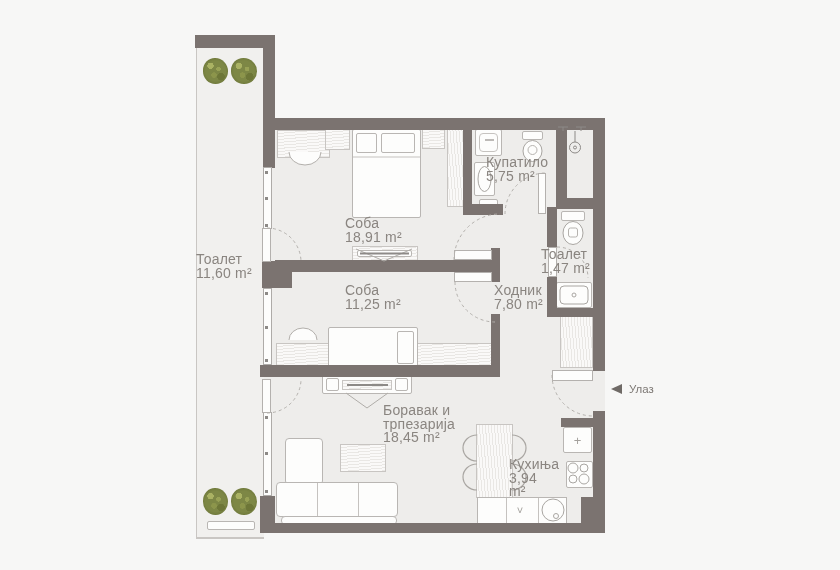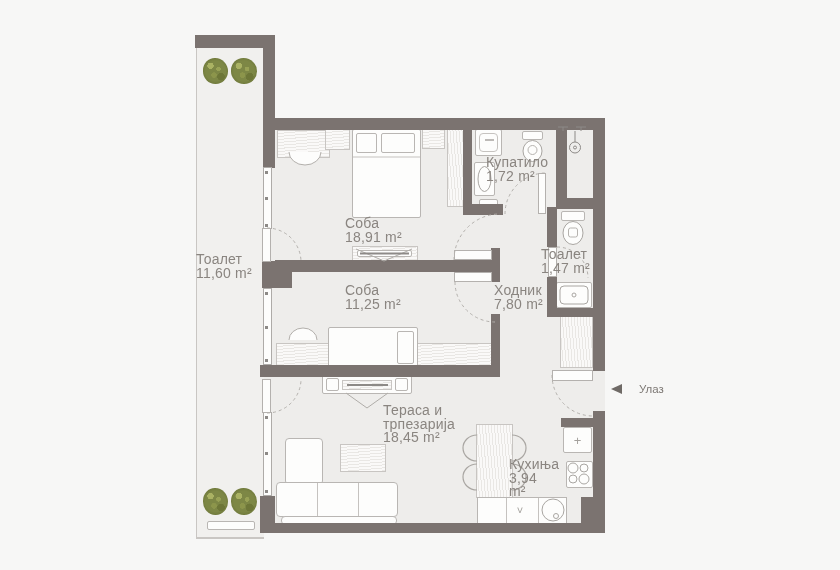--- a/index.html
+++ b/index.html
@@ -23,21 +23,21 @@
           border:1px solid #c8c5c2;box-sizing:border-box;z-index:2;}
   .plant{border-radius:48% 52% 50% 50%;z-index:3;
     background:
       radial-gradient(circle at 30% 30%, #aab263 12%, transparent 13%),
       radial-gradient(circle at 62% 42%, #98a155 10%, transparent 11%),
       radial-gradient(circle at 44% 66%, #8c954b 12%, transparent 13%),
       radial-gradient(circle at 72% 72%, #6d7637 14%, transparent 15%),
       radial-gradient(circle at 50% 50%, #7d8745 55%, #5f682f 100%);}
   
   .lbl{z-index:7;color:#8a8580;font-size:14px;line-height:13.5px;text-align:left;letter-spacing:.2px;}
-  .entry-lbl{z-index:7;color:#7d7874;font-size:11.5px;display:flex;align-items:center;gap:17px;}
+  .entry-lbl{z-index:7;color:#7d7874;font-size:11.5px;display:flex;align-items:center;gap:7px;}
   .tri{width:0;height:0;border-top:5px solid transparent;border-bottom:5px solid transparent;
        border-right:11px solid #6f6a66;}
   .divline{position:absolute;top:0;bottom:0;width:1px;background:#c5c2bf;}
   svg.overlay{position:absolute;left:0;top:0;z-index:6;pointer-events:none;}
   .wm-in{position:absolute;left:3px;top:3px;right:3px;bottom:3px;border:1px solid #c6c3c0;border-radius:4px;}
   .wm-dash{position:absolute;left:9px;top:9px;width:9px;height:2px;background:#bdbab7;}
   .sym{position:absolute;z-index:6;color:#a3a09c;font-size:11px;line-height:11px;text-align:center;}
 </style>
 </head>
 <body>
@@ -204,36 +204,36 @@
   <div class="abs lbl" style="left:196px;top:253px;width:68px">
     <div>Тоалет</div>
     <div>11,60 m²</div>
   </div>
   <div class="abs lbl" style="left:345px;top:217px;width:80px">
     <div>Соба</div>
     <div>18,91 m²</div>
   </div>
   <div class="abs lbl" style="left:486px;top:156px;width:64px">
     <div>Купатило</div>
-    <div>1,72 m²</div>
+    <div>5,75 m²</div>
   </div>
   <div class="abs lbl" style="left:541px;top:248px;width:52px">
     <div>Тоалет</div>
     <div>1,47 m²</div>
   </div>
   <div class="abs lbl" style="left:494px;top:284px;width:52px">
     <div>Ходник</div>
     <div>7,80 m²</div>
   </div>
   <div class="abs lbl" style="left:345px;top:284px;width:80px">
     <div>Соба</div>
     <div>11,25 m²</div>
   </div>
   <div class="abs lbl" style="left:383px;top:404px;width:76px">
-    <div>Тераса и</div>
+    <div>Боравак и</div>
     <div>трпезарија</div>
     <div>18,45 m²</div>
   </div>
   <div class="abs lbl" style="left:509px;top:458px;width:44px">
     <div>Кухиња</div>
     <div>3,94 m²</div>
   </div>
 
   <div class="abs entry-lbl" style="left:611px;top:383px">
     <span class="tri"></span>

